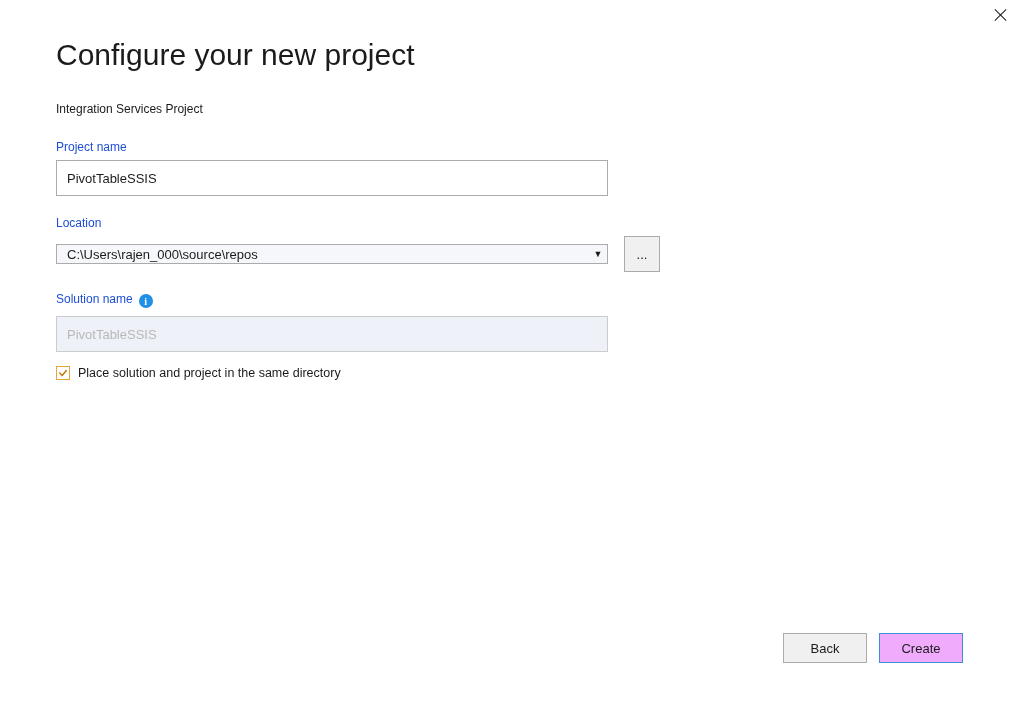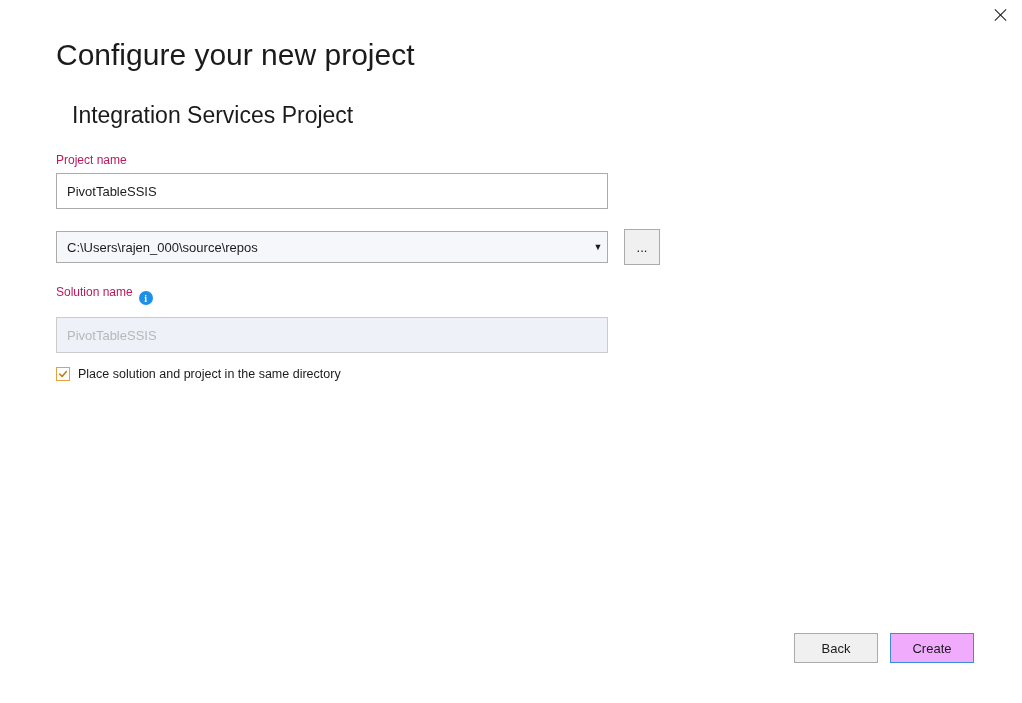--- a/index.html
+++ b/index.html
@@ -35,31 +35,31 @@
     width: 924px;
   }
 
   h1.page-title {
     margin: 0 0 30px 0;
     font-size: 30px;
     font-weight: 400;
     color: #1b1b1b;
   }
   h2.subtitle {
-    margin: 0 0 24px 16px;
-    font-size: 23px;
+    margin: 0 0 24px 0;
+    font-size: 12px;
     font-weight: 400;
     color: #1b1b1b;
   }
 
   .field-group { margin-bottom: 20px; }
   .field-label {
     display: block;
     font-size: 12px;
-    color: #be185d;
+    color: #1d4ed8;
     margin-bottom: 6px;
   }
   .label-row {
     display: flex;
     align-items: center;
     gap: 6px;
     margin-bottom: 6px;
   }
 
   .text-input {
@@ -74,21 +74,21 @@
     outline: none;
   }
 
   .combo-row {
     display: flex;
     align-items: center;
     gap: 16px;
   }
   .combo {
     width: 552px;
-    height: 32px;
+    height: 20px;
     border: 1px solid #ababab;
     background: #f5f7fb;
     display: flex;
     align-items: center;
     position: relative;
     cursor: pointer;
   }
   .combo-text {
     flex: 1;
     padding: 0 10px;
@@ -154,21 +154,21 @@
     background: #ffffff;
     display: flex;
     align-items: center;
     justify-content: center;
   }
   .checkbox svg { width: 10px; height: 10px; }
   .checkbox-label { font-size: 12.5px; color: #1b1b1b; }
 
   .footer-buttons {
     position: absolute;
-    right: 48px;
+    right: 59px;
     bottom: 40px;
     display: flex;
     gap: 12px;
   }
   .btn {
     min-width: 84px;
     height: 30px;
     padding: 0 20px;
     border: 1px solid #ababab;
     background: #f0f0f0;
@@ -194,34 +194,35 @@
 
   <h1 class="page-title">Configure your new project</h1>
   <h2 class="subtitle">Integration Services Project</h2>
 
   <div class="field-group">
     <label class="field-label">Project name</label>
     <input type="text" class="text-input" value="PivotTableSSIS" style="">
   </div>
 
   <div class="field-group">
+    <label class="field-label">Location</label>
     <div class="combo-row">
       <div class="combo">
         <span class="combo-text">C:\Users\rajen_000\source\repos</span>
         <span class="combo-caret">▼</span>
       </div>
       <div class="browse-btn">
         <span>...</span>
       </div>
     </div>
   </div>
 
   <div class="field-group">
     <div class="label-row">
-      <label class="field-label" style="margin-bottom:12px">Solution name</label>
+      <label class="field-label" style="margin-bottom:4px">Solution name</label>
       <span class="info-icon">i</span>
     </div>
     <div class="disabled-input">
       <span>PivotTableSSIS</span>
     </div>
 
     <div class="checkbox-row">
       <span class="checkbox">
         <svg viewBox="0 0 12 12">
           <path d="M2 6 L5 9 L10 3" stroke="#c47b12" stroke-width="1.8" fill="none" stroke-linecap="round" stroke-linejoin="round"></path>

